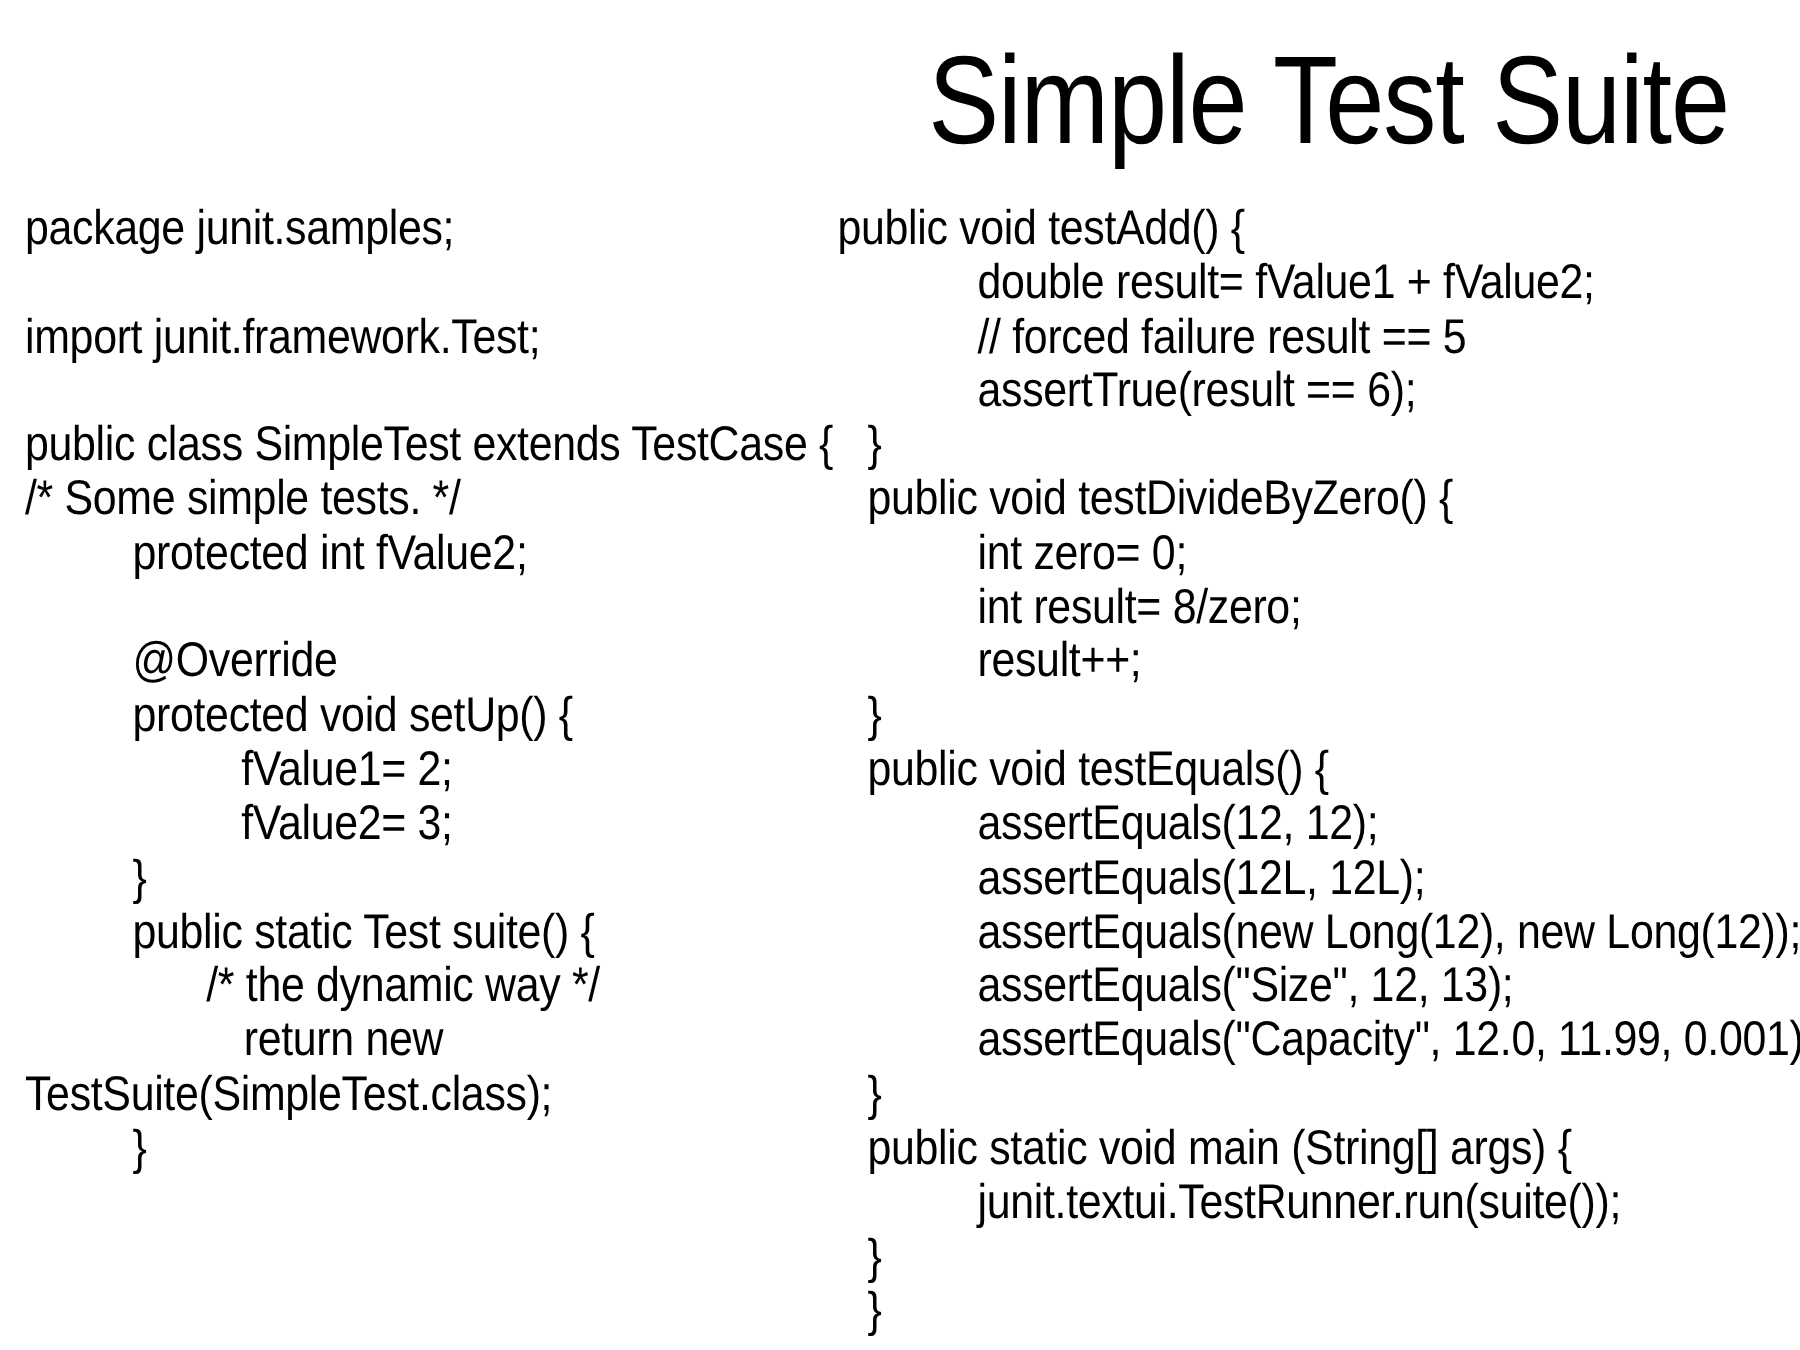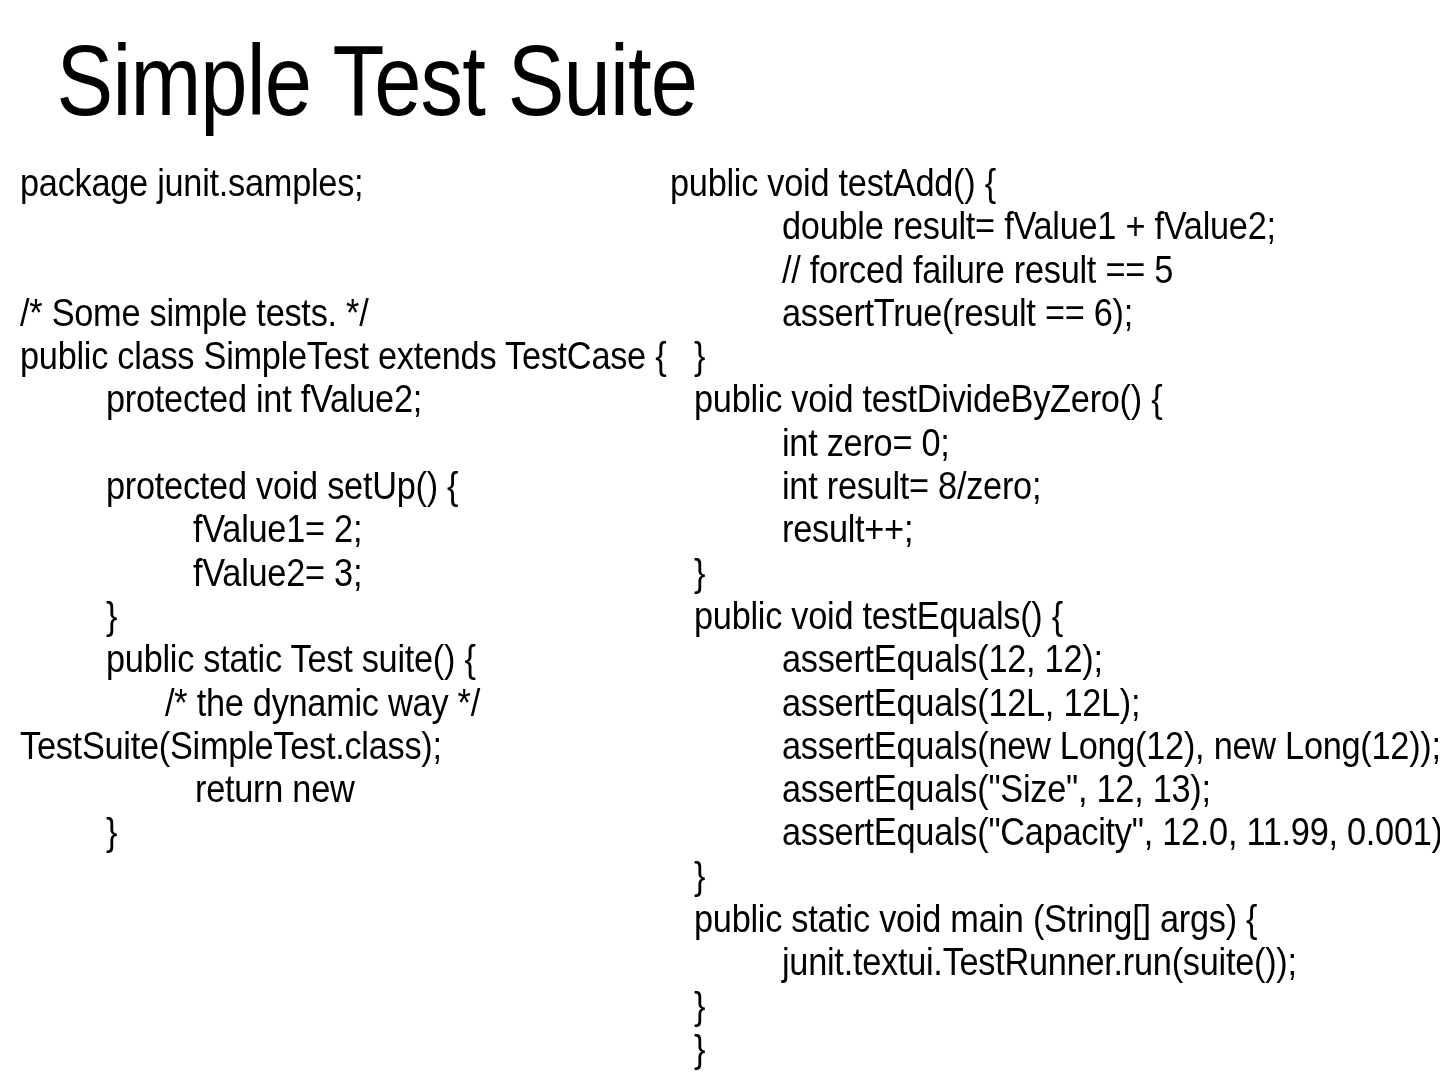--- a/index.html
+++ b/index.html
@@ -20,21 +20,21 @@
     inset: 0;
     width: 1440px;
     height: 1080px;
     background: #ffffff;
   }
   .title-wrap {
     position: absolute;
     top: 27px;
     left: 0;
     width: 1440px;
-    text-align: left;
+    text-align: right;
     font-size: 100px;
     line-height: 106px;
     white-space: nowrap;
     font-weight: 500;
   }
   .title-wrap .tx {
     display: inline-block;
     transform: scaleX(0.85);
     transform-origin: 50% 50%;
     letter-spacing: -1px;
@@ -64,33 +64,35 @@
 
 <div class="slide">
 
   <div class="title-wrap">
     <span class="tx">Simple Test Suite</span>
   </div>
 
   <div class="code-col left">
       <div class="line"><span class="tx" style="margin-left: 0px;">package junit.samples;</span></div>
       <div class="line"><span class="tx" style="margin-left: 0px;"></span></div>
+      <div class="line"><span class="tx" style="margin-left: 0px;">import junit.framework.Test;</span></div>
       <div class="line"><span class="tx" style="margin-left: 0px;"></span></div>
+      <div class="line"><span class="tx" style="margin-left: 0px;">public class SimpleTest extends TestCase {</span></div>
       <div class="line"><span class="tx" style="margin-left: 0px;">/* Some simple tests. */</span></div>
-      <div class="line"><span class="tx" style="margin-left: 0px;">public class SimpleTest extends TestCase {</span></div>
       <div class="line"><span class="tx" style="margin-left: 86px;">protected int fValue2;</span></div>
       <div class="line"><span class="tx" style="margin-left: 0px;"></span></div>
+      <div class="line"><span class="tx" style="margin-left: 86px;">@Override</span></div>
       <div class="line"><span class="tx" style="margin-left: 86px;">protected void setUp() {</span></div>
       <div class="line"><span class="tx" style="margin-left: 173px;">fValue1= 2;</span></div>
       <div class="line"><span class="tx" style="margin-left: 173px;">fValue2= 3;</span></div>
       <div class="line"><span class="tx" style="margin-left: 86px;">}</span></div>
       <div class="line"><span class="tx" style="margin-left: 86px;">public static Test suite() {</span></div>
       <div class="line"><span class="tx" style="margin-left: 145px;">/* the dynamic way */</span></div>
+      <div class="line"><span class="tx" style="margin-left: 175px;">return new</span></div>
       <div class="line"><span class="tx" style="margin-left: 0px;">TestSuite(SimpleTest.class);</span></div>
-      <div class="line"><span class="tx" style="margin-left: 175px;">return new</span></div>
       <div class="line"><span class="tx" style="margin-left: 86px;">}</span></div>
     </div>
 
   <div class="code-col right">
       <div class="line"><span class="tx" style="margin-left: 0px;">public void testAdd() {</span></div>
       <div class="line"><span class="tx" style="margin-left: 112px;">double result= fValue1 + fValue2;</span></div>
       <div class="line"><span class="tx" style="margin-left: 112px;">// forced failure result == 5</span></div>
       <div class="line"><span class="tx" style="margin-left: 112px;">assertTrue(result == 6);</span></div>
       <div class="line"><span class="tx" style="margin-left: 24px;">}</span></div>
       <div class="line"><span class="tx" style="margin-left: 24px;">public void testDivideByZero() {</span></div>

